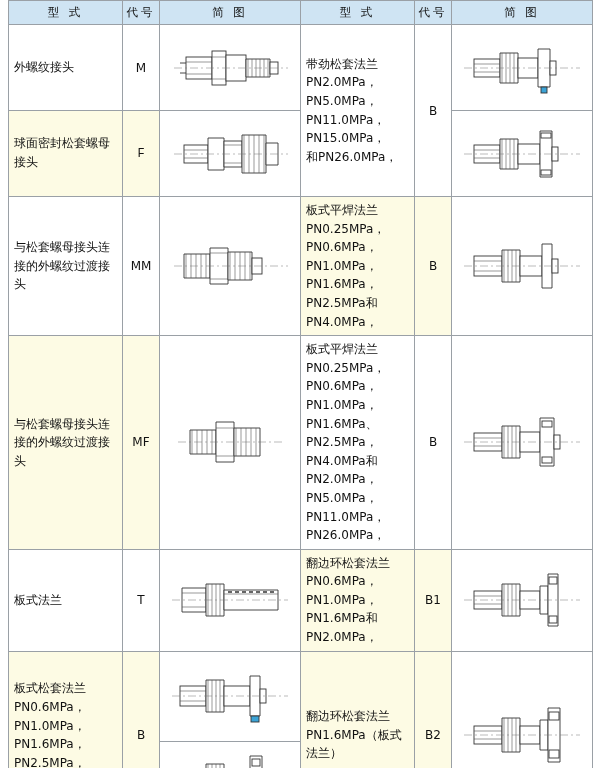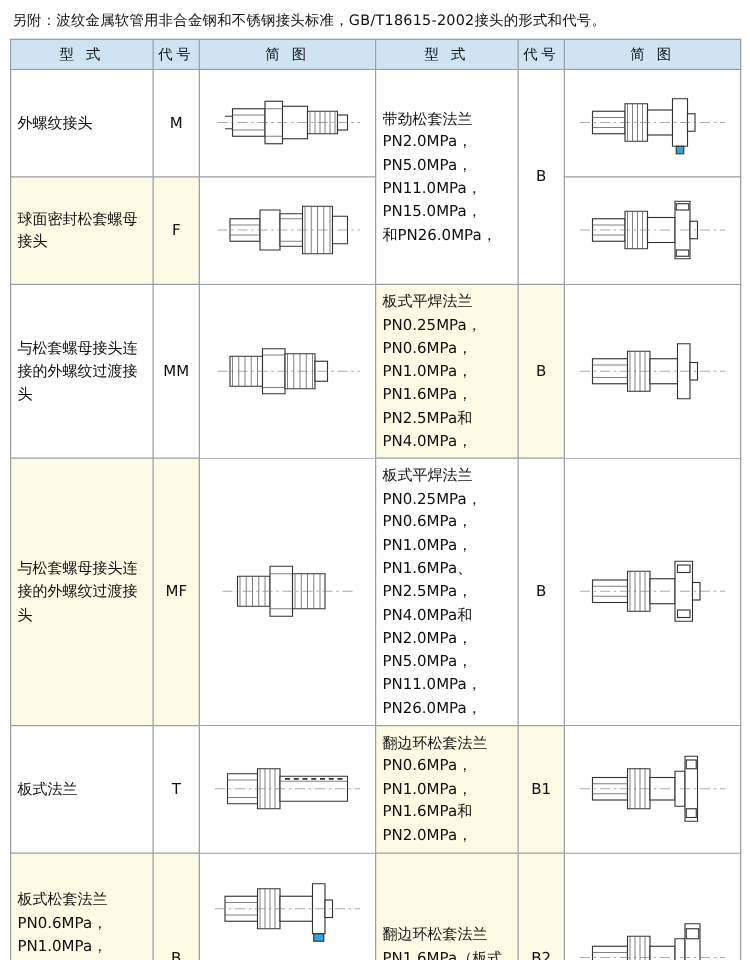--- a/index.html
+++ b/index.html
@@ -63,21 +63,20 @@
   
   col.c-name { width: 114px; }
   col.c-code { width: 37px; }
   col.c-pic  { width: 141px; }
 </style>
 </head>
 <body>
 
 <div id="page">
 
-  <div class="doc-title">另附：波纹金属软管用非合金钢和不锈钢接头标准，GB/T18615-2002接头的形式和代号。</div>
 
   <table class="main">
     <colgroup>
       <col class="c-name">
         <col class="c-code">
         <col class="c-pic">
       <col class="c-name">
         <col class="c-code">
         <col class="c-pic">
     </colgroup>
@@ -147,21 +146,21 @@
               <line x1="44" y1="20" x2="44" y2="50"></line>
                 <line x1="48" y1="20" x2="48" y2="50"></line>
               <line x1="52" y1="20" x2="52" y2="50"></line>
                 <line x1="56" y1="20" x2="56" y2="50"></line>
             </g>
             <line x1="6" y1="35" x2="122" y2="35" stroke="#777" stroke-width="0.5" stroke-dasharray="8,3,2,3"></line>
           </svg>
         </td>
       </tr>
 
-      <tr style="height:86px;">
+      <tr style="height:86px;font-family:Liberation Mono, monospace;">
         <td class="yellow">
           <div class="celltext">球面密封松套螺母接头</div>
         </td>
         <td class="yellow code">F</td>
         <td class="pic">
           <svg width="128" height="70" viewBox="0 0 128 70">
             <g stroke="#333" stroke-width="0.9" fill="#fff">
               <rect x="18" y="26" width="24" height="18"></rect>
               <path d="M42 19 L58 19 L58 51 L42 51 Z"></path>
               <path d="M58 22 L76 22 L76 48 L58 48 Z"></path>

